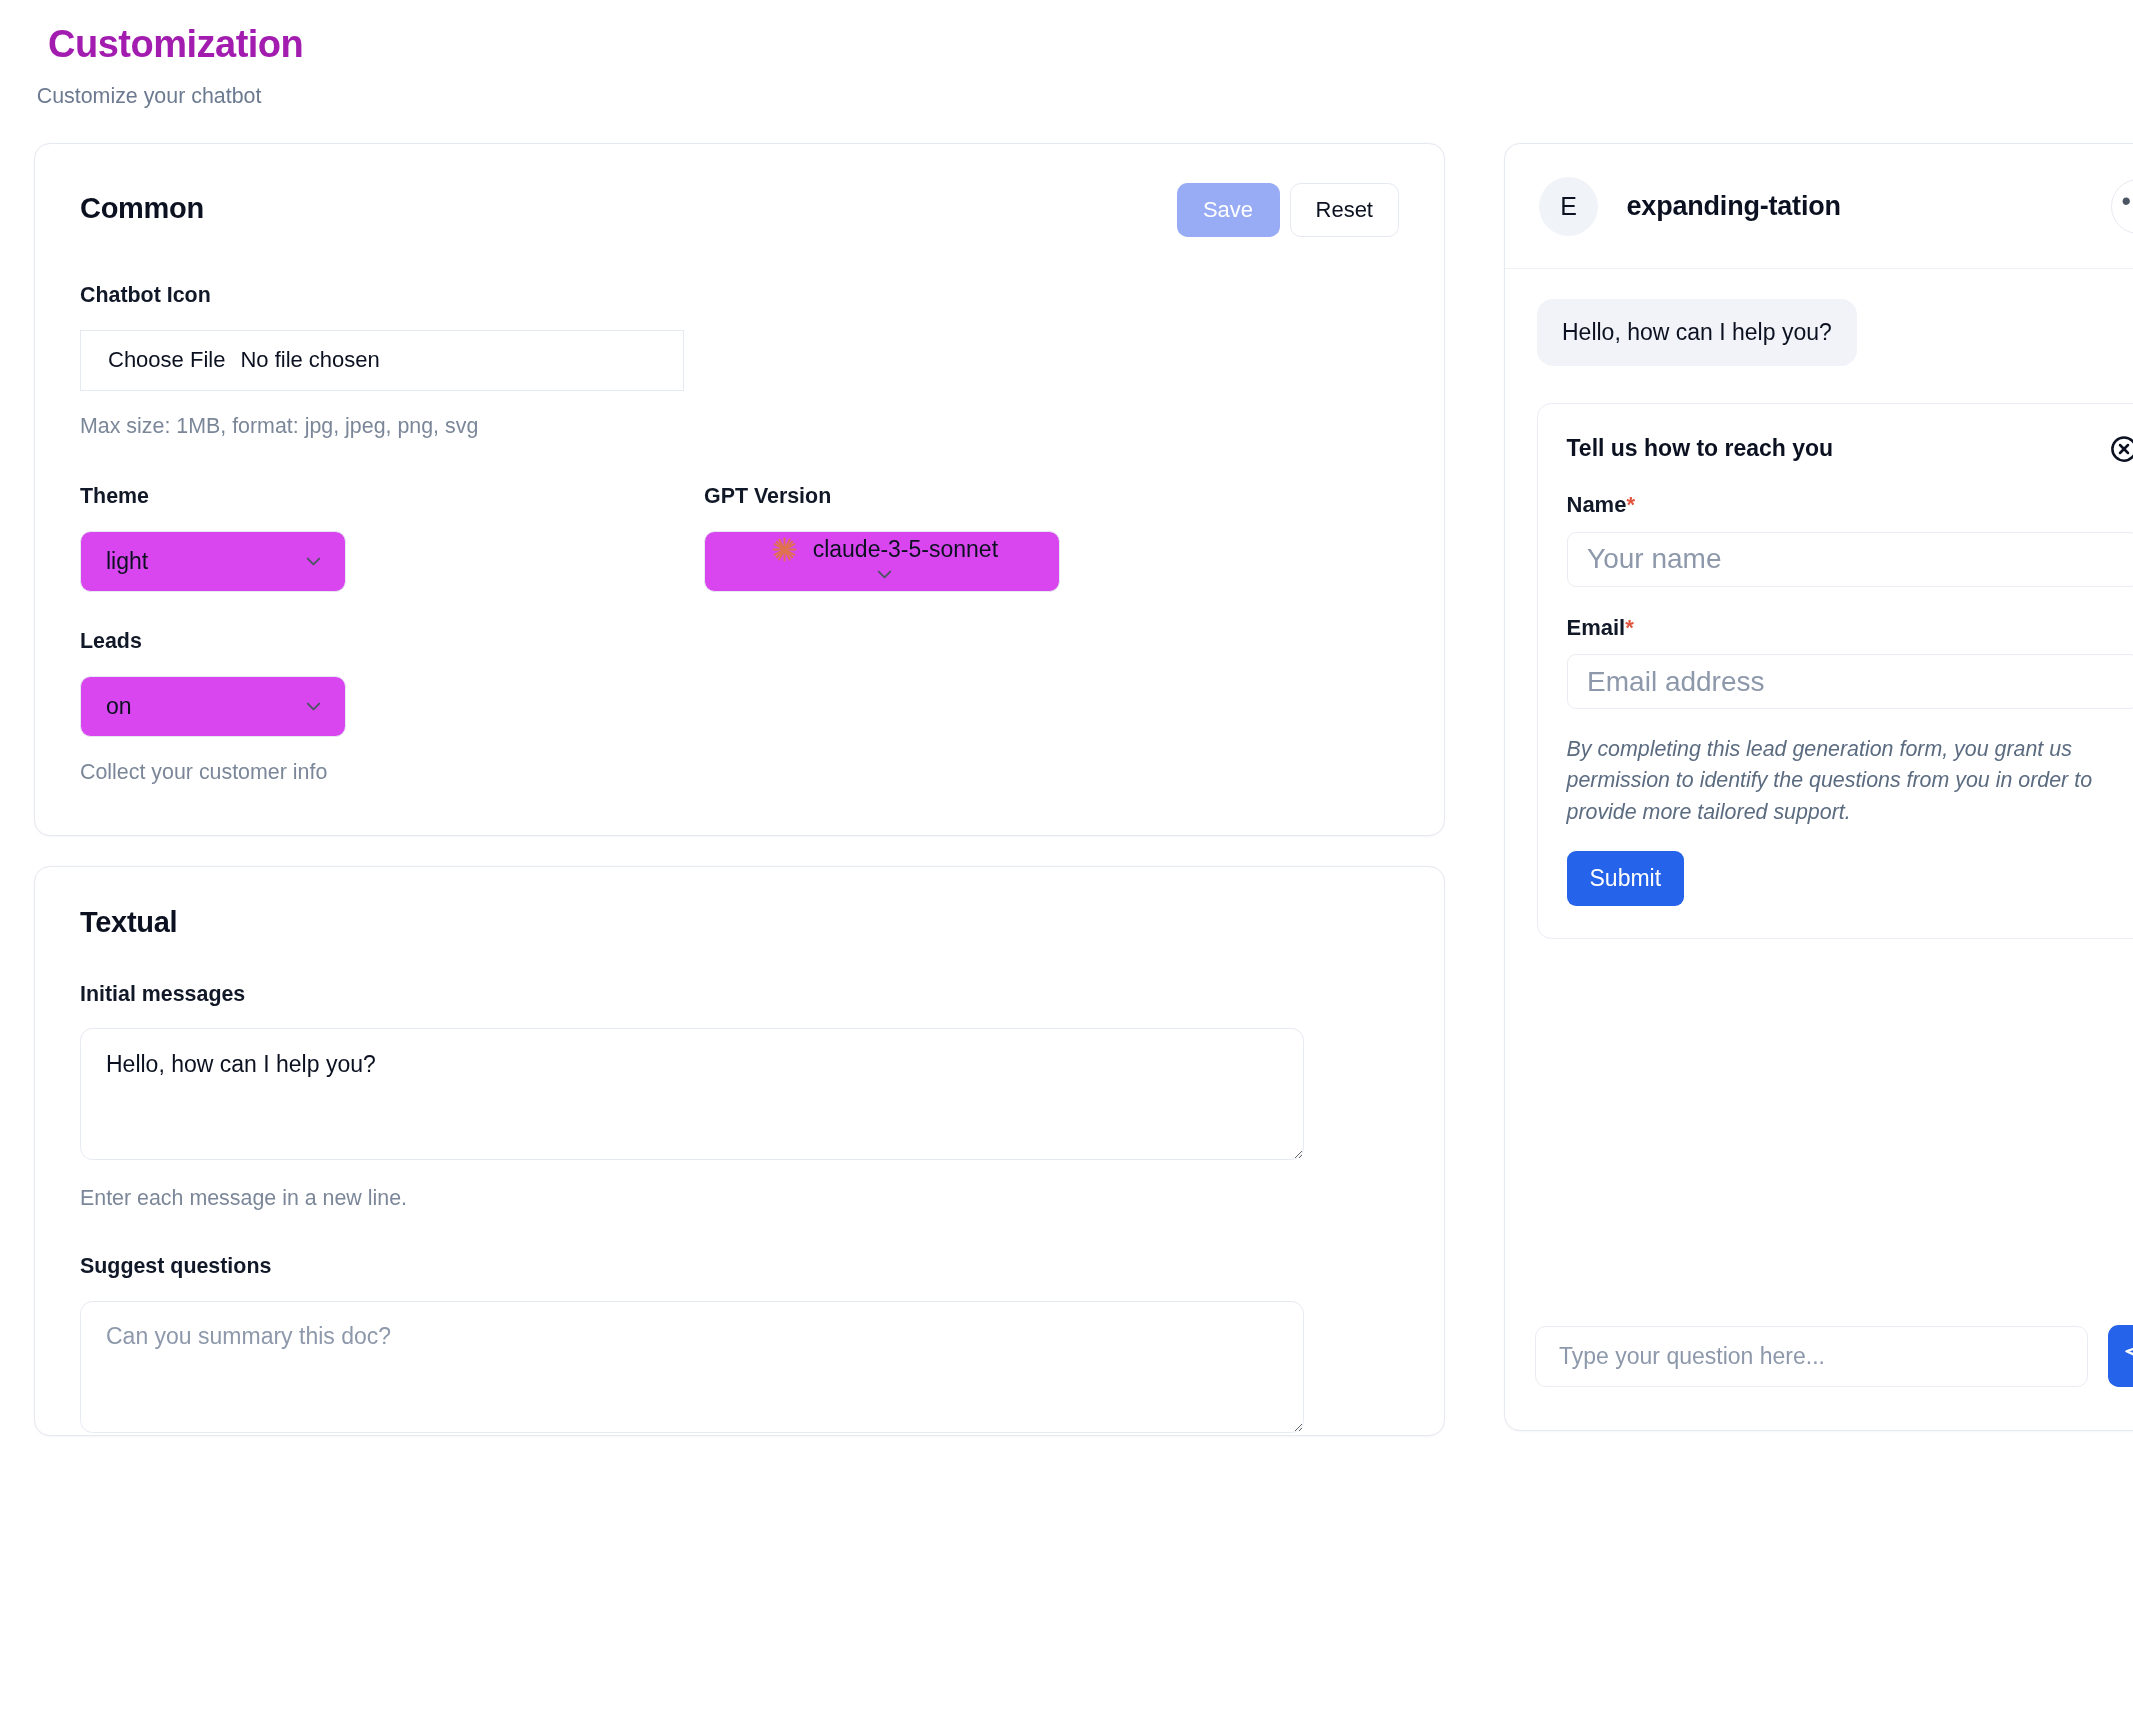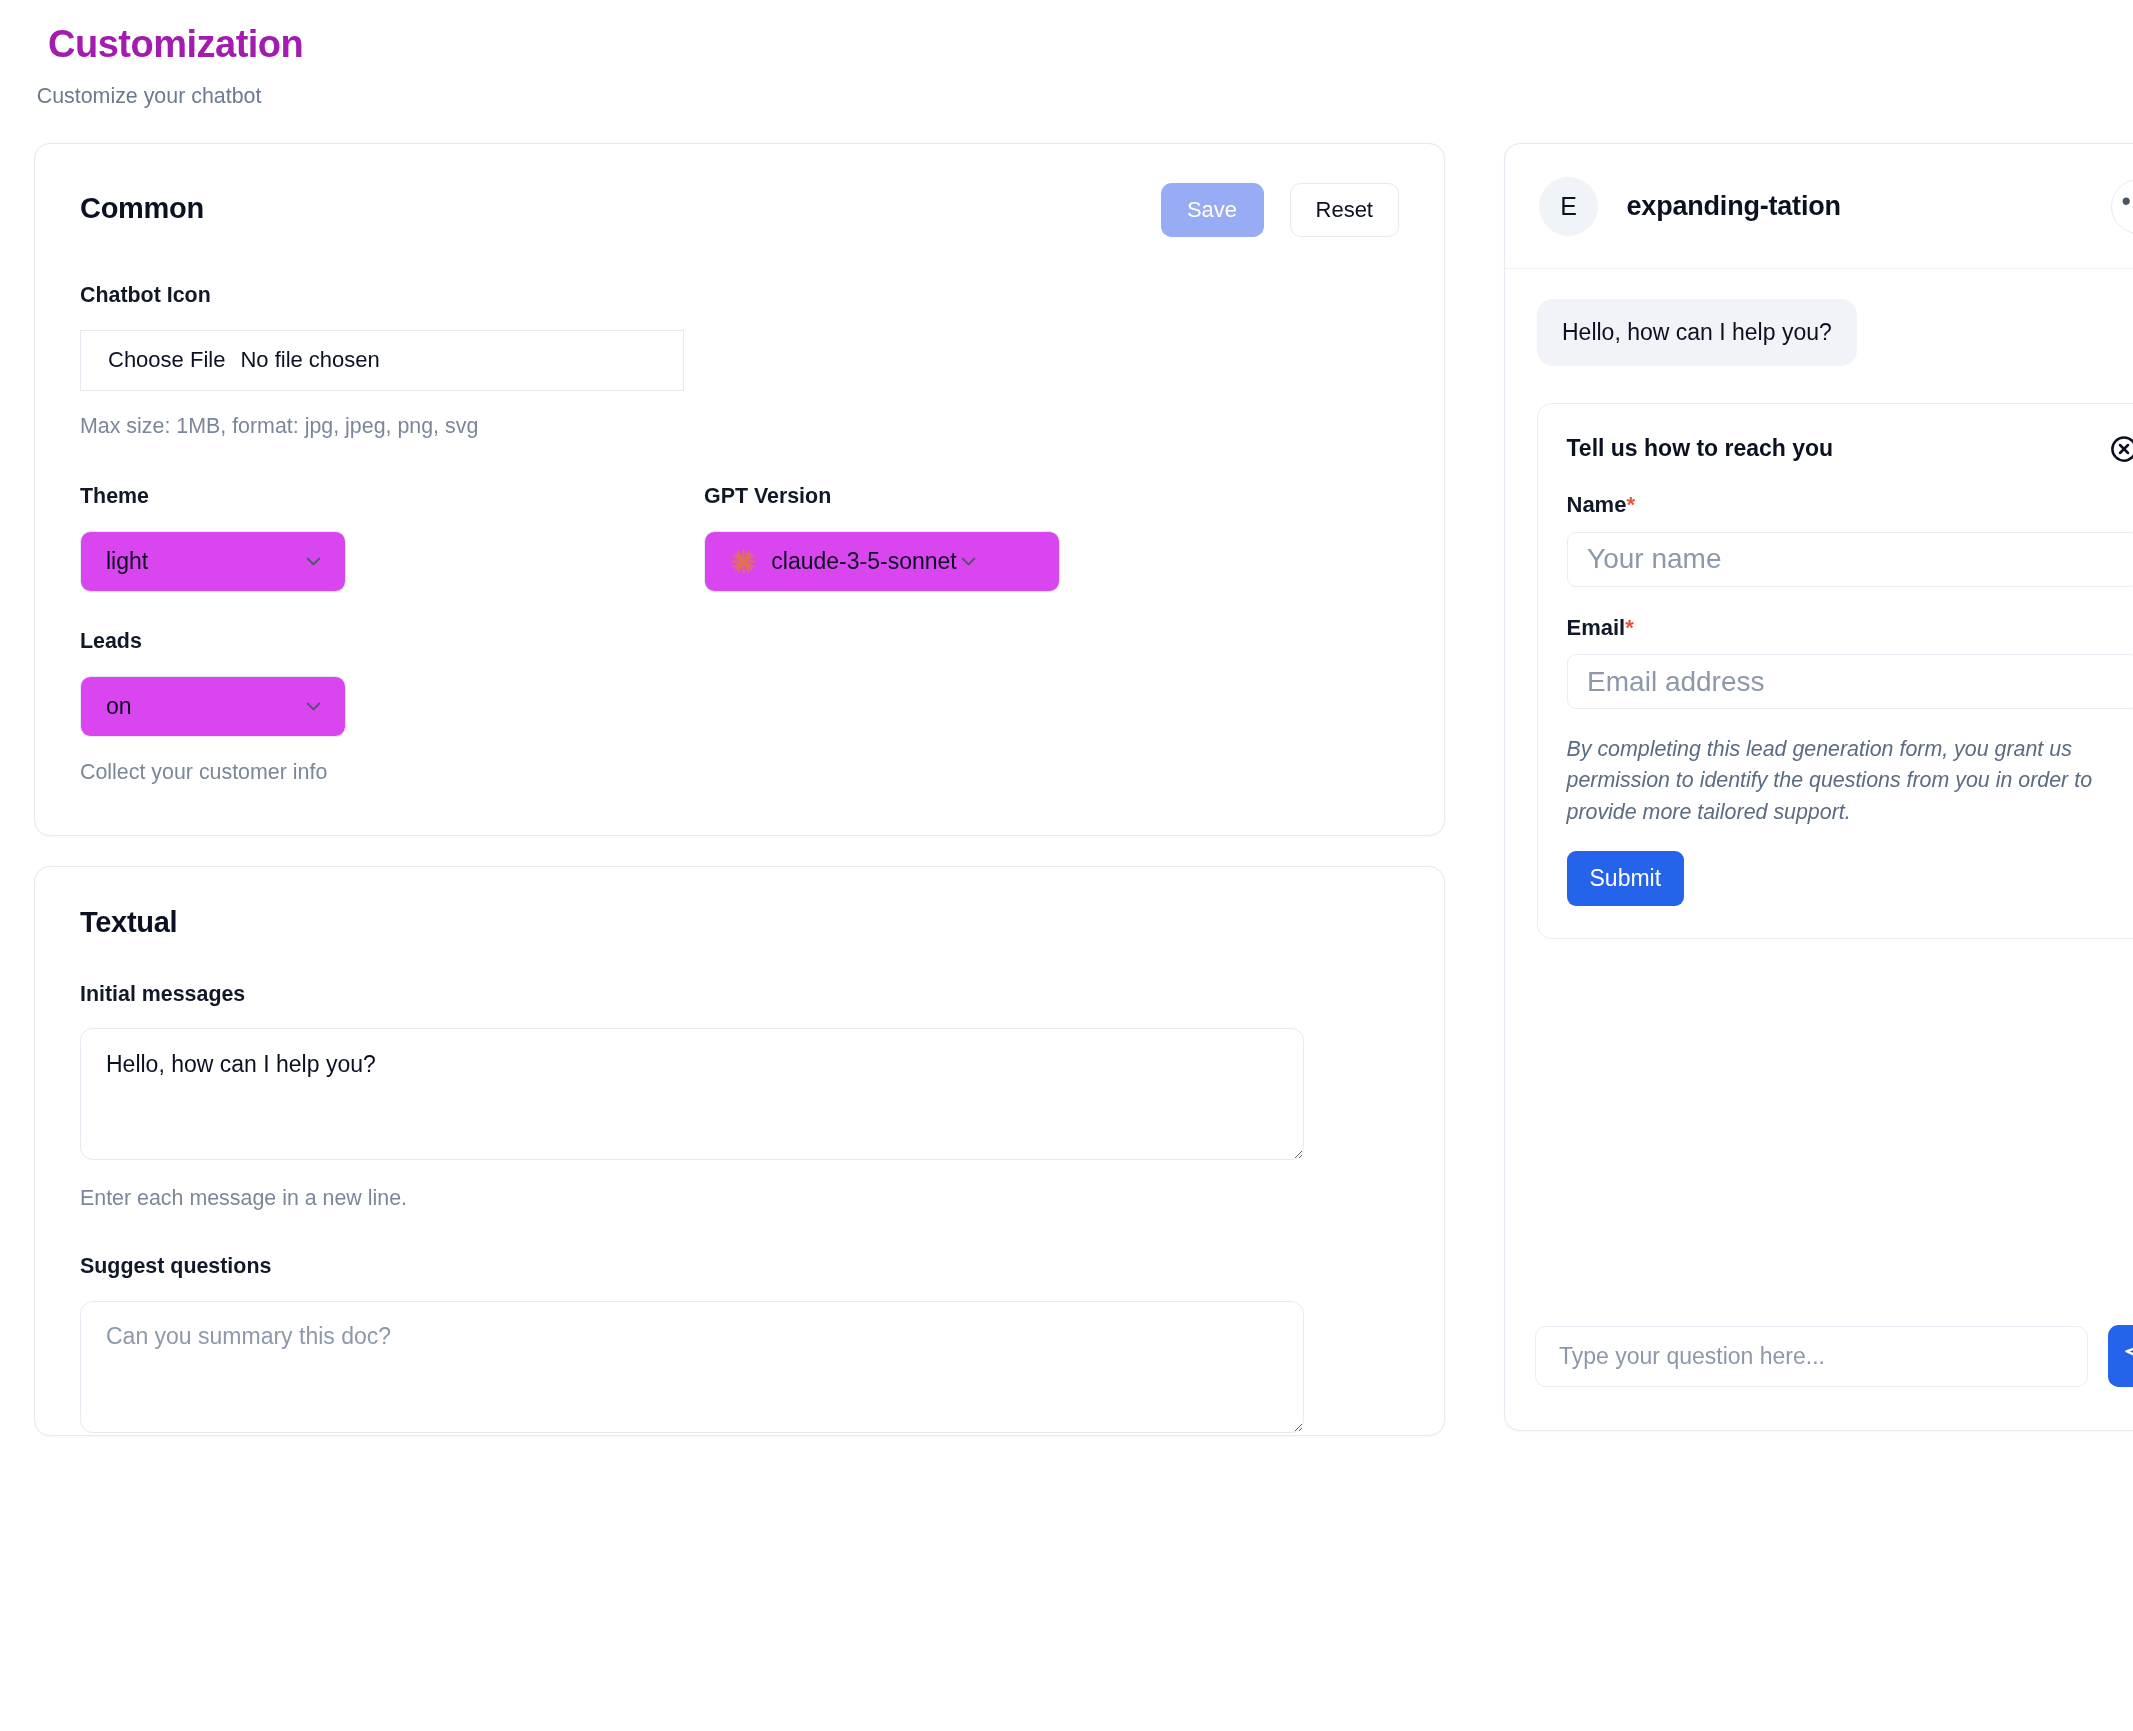--- a/index.html
+++ b/index.html
@@ -53,21 +53,21 @@
     align-items: flex-start;
     justify-content: space-between;
   }
   .card-title {
     font-size: 29px;
     font-weight: 700;
     color: #0b1120;
     letter-spacing: -0.3px;
     padding-top: 9px;
   }
-  .head-actions { display: flex; gap: 26px; }
+  .head-actions { display: flex; gap: 10px; }
   .btn {
     font-family: "Liberation Sans", sans-serif;
     font-size: 22px;
     border-radius: 10.7px;
     padding: 12.5px 25px;
     cursor: pointer;
     border: 1.8px solid transparent;
     line-height: 1.2;
   }
   .btn-save {
@@ -124,21 +124,21 @@
     border: 1.8px solid #e5e9f0;
     border-radius: 10.7px;
     background: #d946ef;
     display: inline-flex;
     align-items: center;
     padding: 0 19.6px 0 25px;
     cursor: pointer;
     position: relative;
   }
   .select-sm { width: 266px; justify-content: space-between; }
-  .select-md { width: 356px; justify-content: flex-start; }
+  .select-md { width: 356px; justify-content: center; flex-direction: column; }
   .select-value {
     font-size: 23px;
     color: #0b1120;
     display: flex;
     align-items: center;
     gap: 14.3px;
   }
   .chevron { width: 23px; height: 23px; flex: none; }
   .chevron svg { display: block; }
   .claude-mark { width: 27px; height: 27px; flex: none; }

